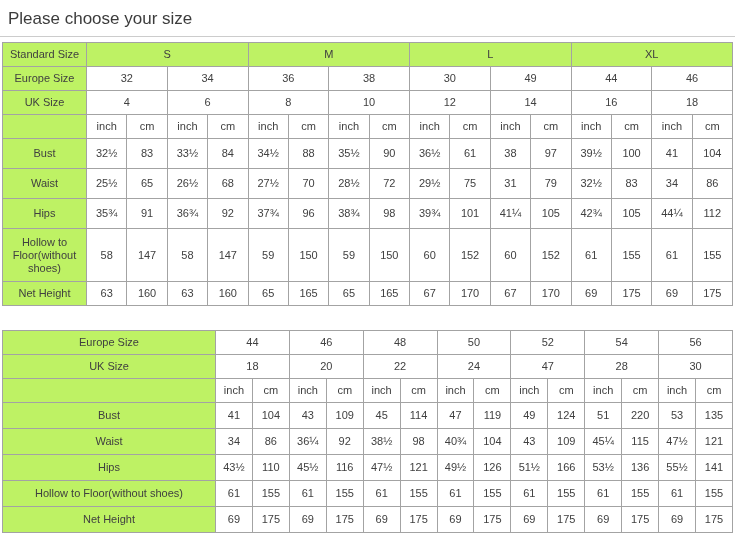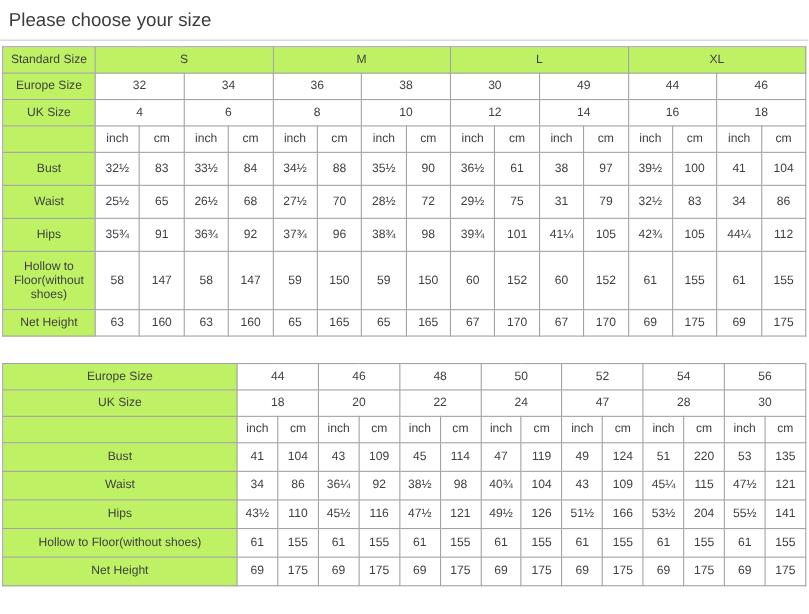--- a/index.html
+++ b/index.html
@@ -303,21 +303,21 @@
           <td class="val">110</td>
           <td class="val">45½</td>
           <td class="val">116</td>
           <td class="val">47½</td>
           <td class="val">121</td>
           <td class="val">49½</td>
           <td class="val">126</td>
           <td class="val">51½</td>
           <td class="val">166</td>
           <td class="val">53½</td>
-          <td class="val">204</td>
+          <td class="val">136</td>
           <td class="val">55½</td>
           <td class="val">141</td>
         </tr>
         <tr class="measrow hollow">
           <td class="lbl">Hollow to Floor(without shoes)</td>
           <td class="val">61</td>
           <td class="val">155</td>
           <td class="val">61</td>
           <td class="val">155</td>
           <td class="val">61</td>

